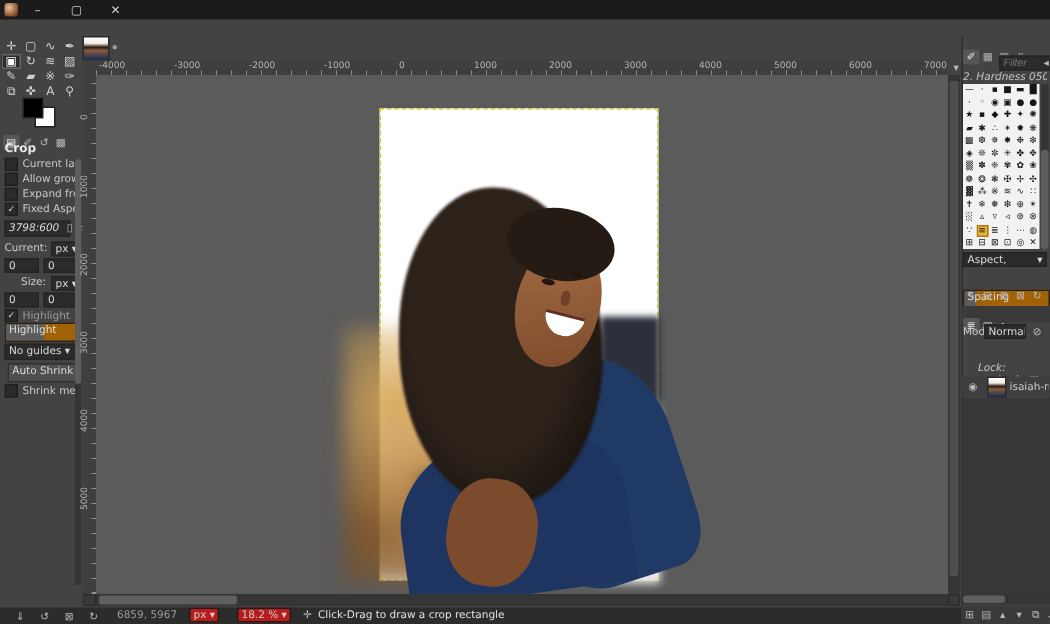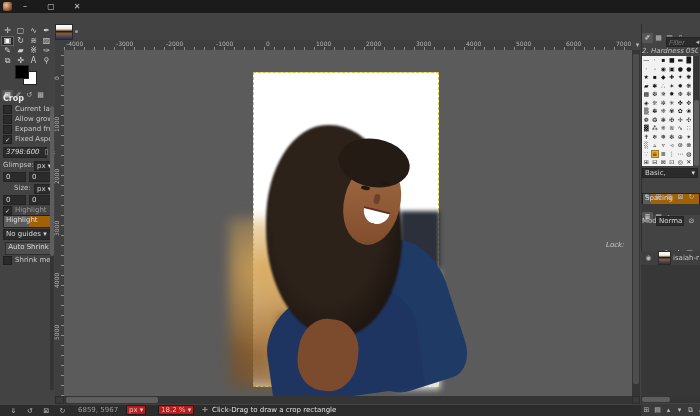--- a/index.html
+++ b/index.html
@@ -126,21 +126,21 @@
       <div class="abs t7 opt-row" style="top: 125px;"><span class="cb"></span><span class="">Expand from center</span></div>
     </div>
 
   <div class="abs t7 opt-row" style="top:135px;">
     <span class="cb"><span>✓</span></span><span>Fixed Aspect ...</span> 
   </div>
   <div class="abs field" style="left:3px;top:147px;width:44px;height:11px;font-style:italic;">3798:600</div>
   <div class="abs icon-btn" style="left:41px;top:147px;">▯</div>
   <div class="abs icon-btn" style="left:48px;top:147px;">▭</div>
 
-  <div class="abs t7 opt-row" style="top:161px;">Glimpse:</div>
+  <div class="abs t7 opt-row" style="top:161px;">Current:</div>
   <div class="abs field" style="left:34px;top:161px;width:18px;height:10px;"><span>px</span> <span>▾</span></div>
   <div class="abs field" style="left:3px;top:172px;width:23px;height:10px;">0</div>
   <div class="abs field" style="left:29px;top:172px;width:23px;height:10px;">0</div>
 
   <div class="abs t7 opt-row" style="top:184px;margin-left:11px;">Size:</div>
   <div class="abs field" style="left:34px;top:184px;width:18px;height:10px;"><span>px</span> <span>▾</span></div>
   <div class="abs field" style="left:3px;top:195px;width:23px;height:10px;">0</div>
   <div class="abs field" style="left:29px;top:195px;width:23px;height:10px;">0</div>
 
   <div class="abs t7 opt-row dim" style="top:206px;">
@@ -299,21 +299,21 @@
       <span class="brush-cell">⊞</span>
       <span class="brush-cell">⊟</span>
       <span class="brush-cell">⊠</span>
       <span class="brush-cell">⊡</span>
       <span class="brush-cell">◎</span>
       <span class="brush-cell">✕</span>
     </div>
   <div class="abs scroll-track" style="left:694px;top:56px;width:5px;height:110px;">
     <div class="scroll-thumb" style="margin-top:44px;width:5px;height:66px;"></div>
   </div>
-  <div class="abs field" style="left:642px;top:168px;width:56px;height:10px;"><span>Basic,</span> <span style="float:right">▾</span></div>
+  <div class="abs field" style="left:642px;top:168px;width:56px;height:10px;"><span>Aspect,</span> <span style="float:right">▾</span></div>
   <div class="abs slider" style="left:642px;top:180px;width:56px;height:11px;">
     <span class="fill" style="width:14%;"></span>
     <span class="lab">Spacing</span>
     <span class="val">10.0</span>
   </div>
   <div id="brush-actions" class="abs" style="left:642px;top:192px;width:56px;height:11px;display:flex;justify-content:space-between;">
       <span class="icon-btn">✎</span>
       <span class="icon-btn">⊞</span>
       <span class="icon-btn">⧉</span>
       <span class="icon-btn">⊠</span>
@@ -324,21 +324,21 @@
   <div id="ld-tabs" class="abs" style="left:642px;top:204px;width:50px;height:11px;"><span class="icon-btn active">≣</span><span class="icon-btn">▦</span><span class="icon-btn">∿</span></div>
 
   <div class="abs t7" style="left:642px;top:217px;width:14px;overflow:hidden;">Mode</div>
   <div class="abs field" style="left:656px;top:216px;width:28px;height:10px;"><span>Normal</span></div>
   <div class="abs icon-btn" style="left:686px;top:216px;">⊘</div>
   <div class="abs slider" style="left:642px;top:228px;width:56px;height:11px;">
     <span class="fill" style="width:100%;"></span>
     <span class="lab" style="color:#f0f0f0">Opacity</span>
     <span class="val" style="color:#f0f0f0">100.0</span>
   </div>
-  <div class="abs t7" style="left:606px;top:241px;font-style:italic;">Lock:</div>
+  <div class="abs t7" style="left:652px;top:241px;font-style:italic;">Lock:</div>
   <div id="lock-icons" class="abs" style="left:662px;top:240px;width:36px;height:10px;"><span class="icon-btn">✎</span><span class="icon-btn">✛</span><span class="icon-btn">▦</span></div>
 
   <div class="abs" style="left:641px;top:251px;width:59px;height:14px;background:#3f3f3f;">
     <span class="icon-btn" style="position:absolute;left:2px;top:2px;">◉</span>
     <span class="mini-photo" style="position:absolute;left:18px;top:1px;width:11px;height:12px;"></span>
     <span class="t7" style="position:absolute;left:32px;top:3px;width:26px;overflow:hidden;display:inline-block;">isaiah-mc</span>
   </div>
   <div class="abs" style="left:641px;top:265px;width:59px;height:131px;background:#373737;"></div>
   <div class="abs scroll-track" style="left:641px;top:396px;width:59px;height:7px;">
     <div class="scroll-thumb" style="margin:1px 0 0 1px;width:28px;height:5px;"></div>

